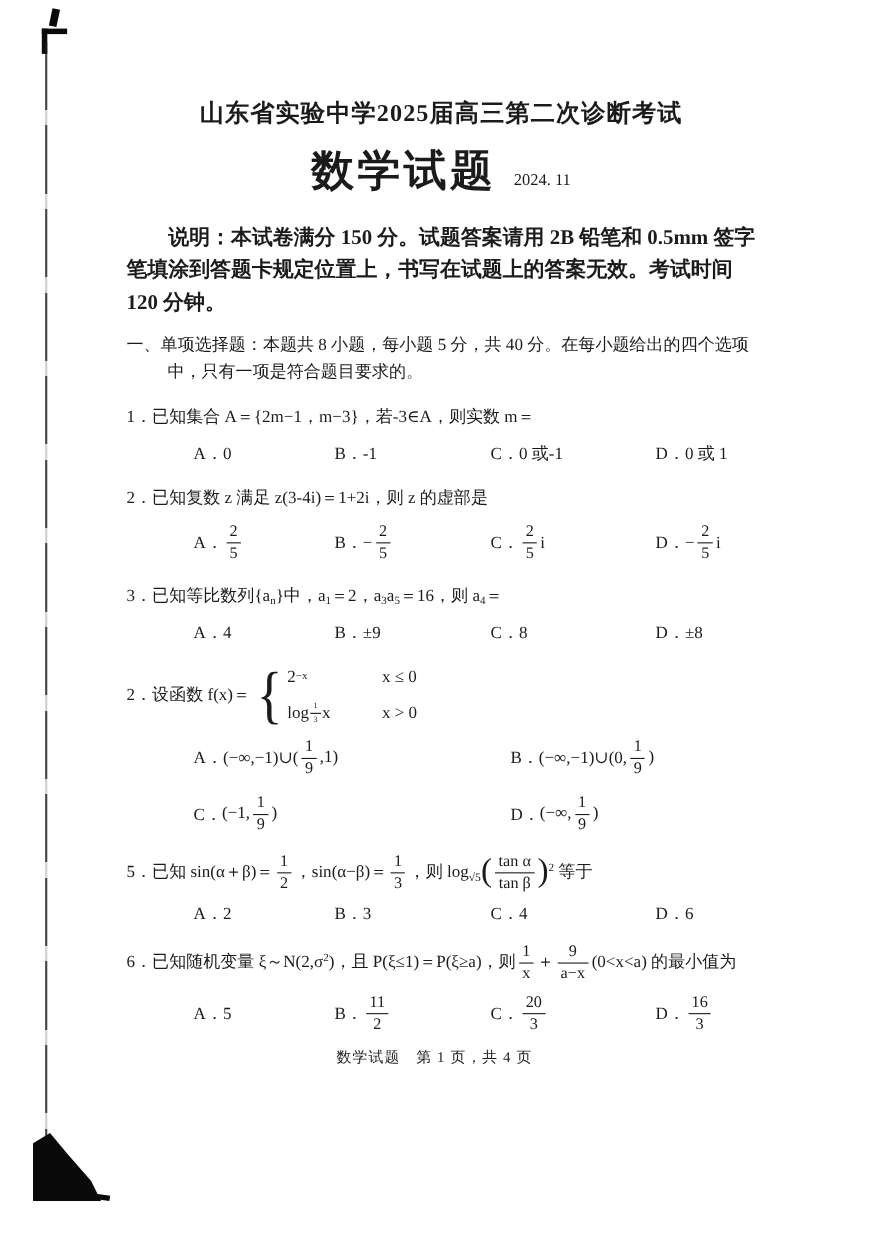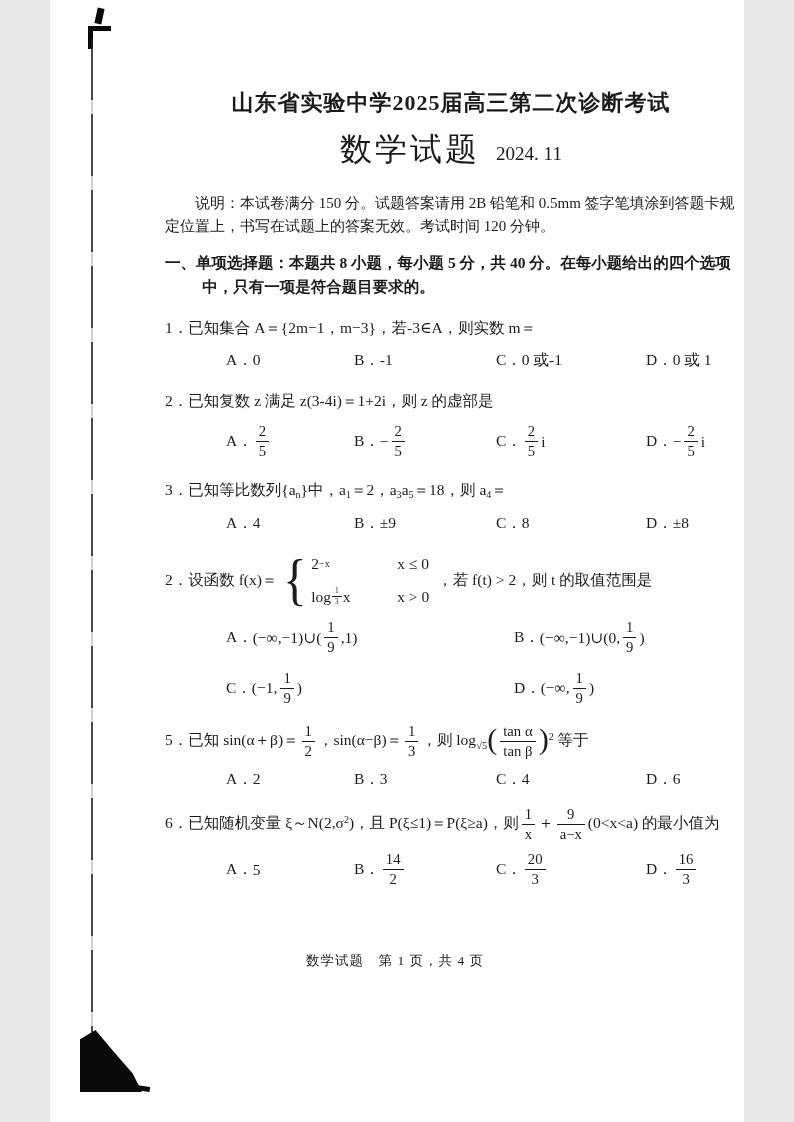--- a/index.html
+++ b/index.html
@@ -1,29 +1,29 @@
 <!DOCTYPE html>
 <html><head>
 <meta charset="utf-8">
 <style>
   html,body { margin:0; padding:0; background:#e8e8e8; }
   .page {
-    position:relative; width:694px; height:1122px; margin:0 auto;
+    position:relative; width:794px; height:1122px; margin:0 auto;
     background:#ffffff; color:#1b1b1b; overflow:hidden;
     font-family:"Liberation Serif","DejaVu Serif",serif;
   }
   .content { position:absolute; left:115px; top:88px; width:572px; }
 
   .title { margin:0 0 10px 0; font-size:22px; font-weight:bold; text-align:center; letter-spacing:1px; }
   .subject-line { text-align:center; margin:0 0 20px 0; }
-  .subject { font-size:32px; font-weight:normal; letter-spacing:3px; }
-  .date { font-size:19px; margin-left:12px; }
-
-  .notice { font-size:15px; line-height:1.55; text-indent:2em; margin:0 0 12px 0; }
-  .section-header { font-size:15.5px; font-weight:bold; line-height:1.6; margin:0 0 14px 0; padding-left:2.4em; text-indent:-2.4em; }
+  .subject { font-size:39px; font-weight:bold; letter-spacing:3px; }
+  .date { font-size:15px; margin-left:12px; }
+
+  .notice { font-size:19px; line-height:1.55; text-indent:2em; margin:0 0 12px 0;font-weight:bold; }
+  .section-header { font-size:15.5px; font-weight:normal; line-height:1.6; margin:0 0 14px 0; padding-left:2.4em; text-indent:-2.4em; }
 
   .question { margin-bottom:16px; }
   .stem { font-size:15.5px; line-height:1.75; }
   .options {
     display:grid; grid-template-columns:128px 142px 150px auto;
     padding-left:25px; margin-top:9px; font-size:15.5px; align-items:center;
   }
   .options-2col { grid-template-columns:288px auto; row-gap:14px; }
   .opt { display:inline-flex; align-items:center; white-space:nowrap;margin-left:36px; }
 
@@ -126,21 +126,21 @@
               <span class="fnum">2</span>
               <span class="fden">5</span>
             </span>
             <span>i</span>
         </span>
       </div>
     </div>
 
     <div class="question">
       <div class="stem">
-        <span>3．已知等比数列{a</span><sub>n</sub><span>}中，a</span><sub>1</sub><span>＝2，a</span><sub>3</sub><span>a</span><sub>5</sub><span>＝18，则 a</span><sub>4</sub><span>＝</span>
+        <span>3．已知等比数列{a</span><sub>n</sub><span>}中，a</span><sub>1</sub><span>＝2，a</span><sub>3</sub><span>a</span><sub>5</sub><span>＝16，则 a</span><sub>4</sub><span>＝</span>
       </div>
       <div class="options">
         <span class="opt">A．4</span>
         <span class="opt">B．±9</span>
         <span class="opt">C．8</span>
         <span class="opt">D．±8</span>
       </div>
     </div>
 
     <div class="question">
@@ -160,21 +160,20 @@
                 <span>log</span>
                 <sub class="logbase"><span class="frac small">
                     <span class="fnum">1</span>
                     <span class="fden">3</span>
                   </span></sub>
                 <span>x</span>
               </span>
             <span>x &gt; 0</span>
           </span>
         </span>
-        <span>，若 f(t) &gt; 2，则 t 的取值范围是</span>
       </div>
       <div class="options options-2col">
         <span class="opt">
           <span>A．</span>
             <span>(−∞,−1)∪(</span>
             <span class="frac">
               <span class="fnum">1</span>
               <span class="fden">9</span>
             </span>
             <span>,1)</span>
@@ -241,21 +240,21 @@
           </span><span>(0&lt;x&lt;a) 的最小值为</span>
       </div>
       <div class="options">
         <span class="opt">
           <span>A．</span>
             <span>5</span>
         </span>
         <span class="opt">
           <span>B．</span>
             <span class="frac">
-              <span class="fnum">14</span>
+              <span class="fnum">11</span>
               <span class="fden">2</span>
             </span>
         </span>
         <span class="opt">
           <span>C．</span>
             <span class="frac">
               <span class="fnum">20</span>
               <span class="fden">3</span>
             </span>
         </span>

